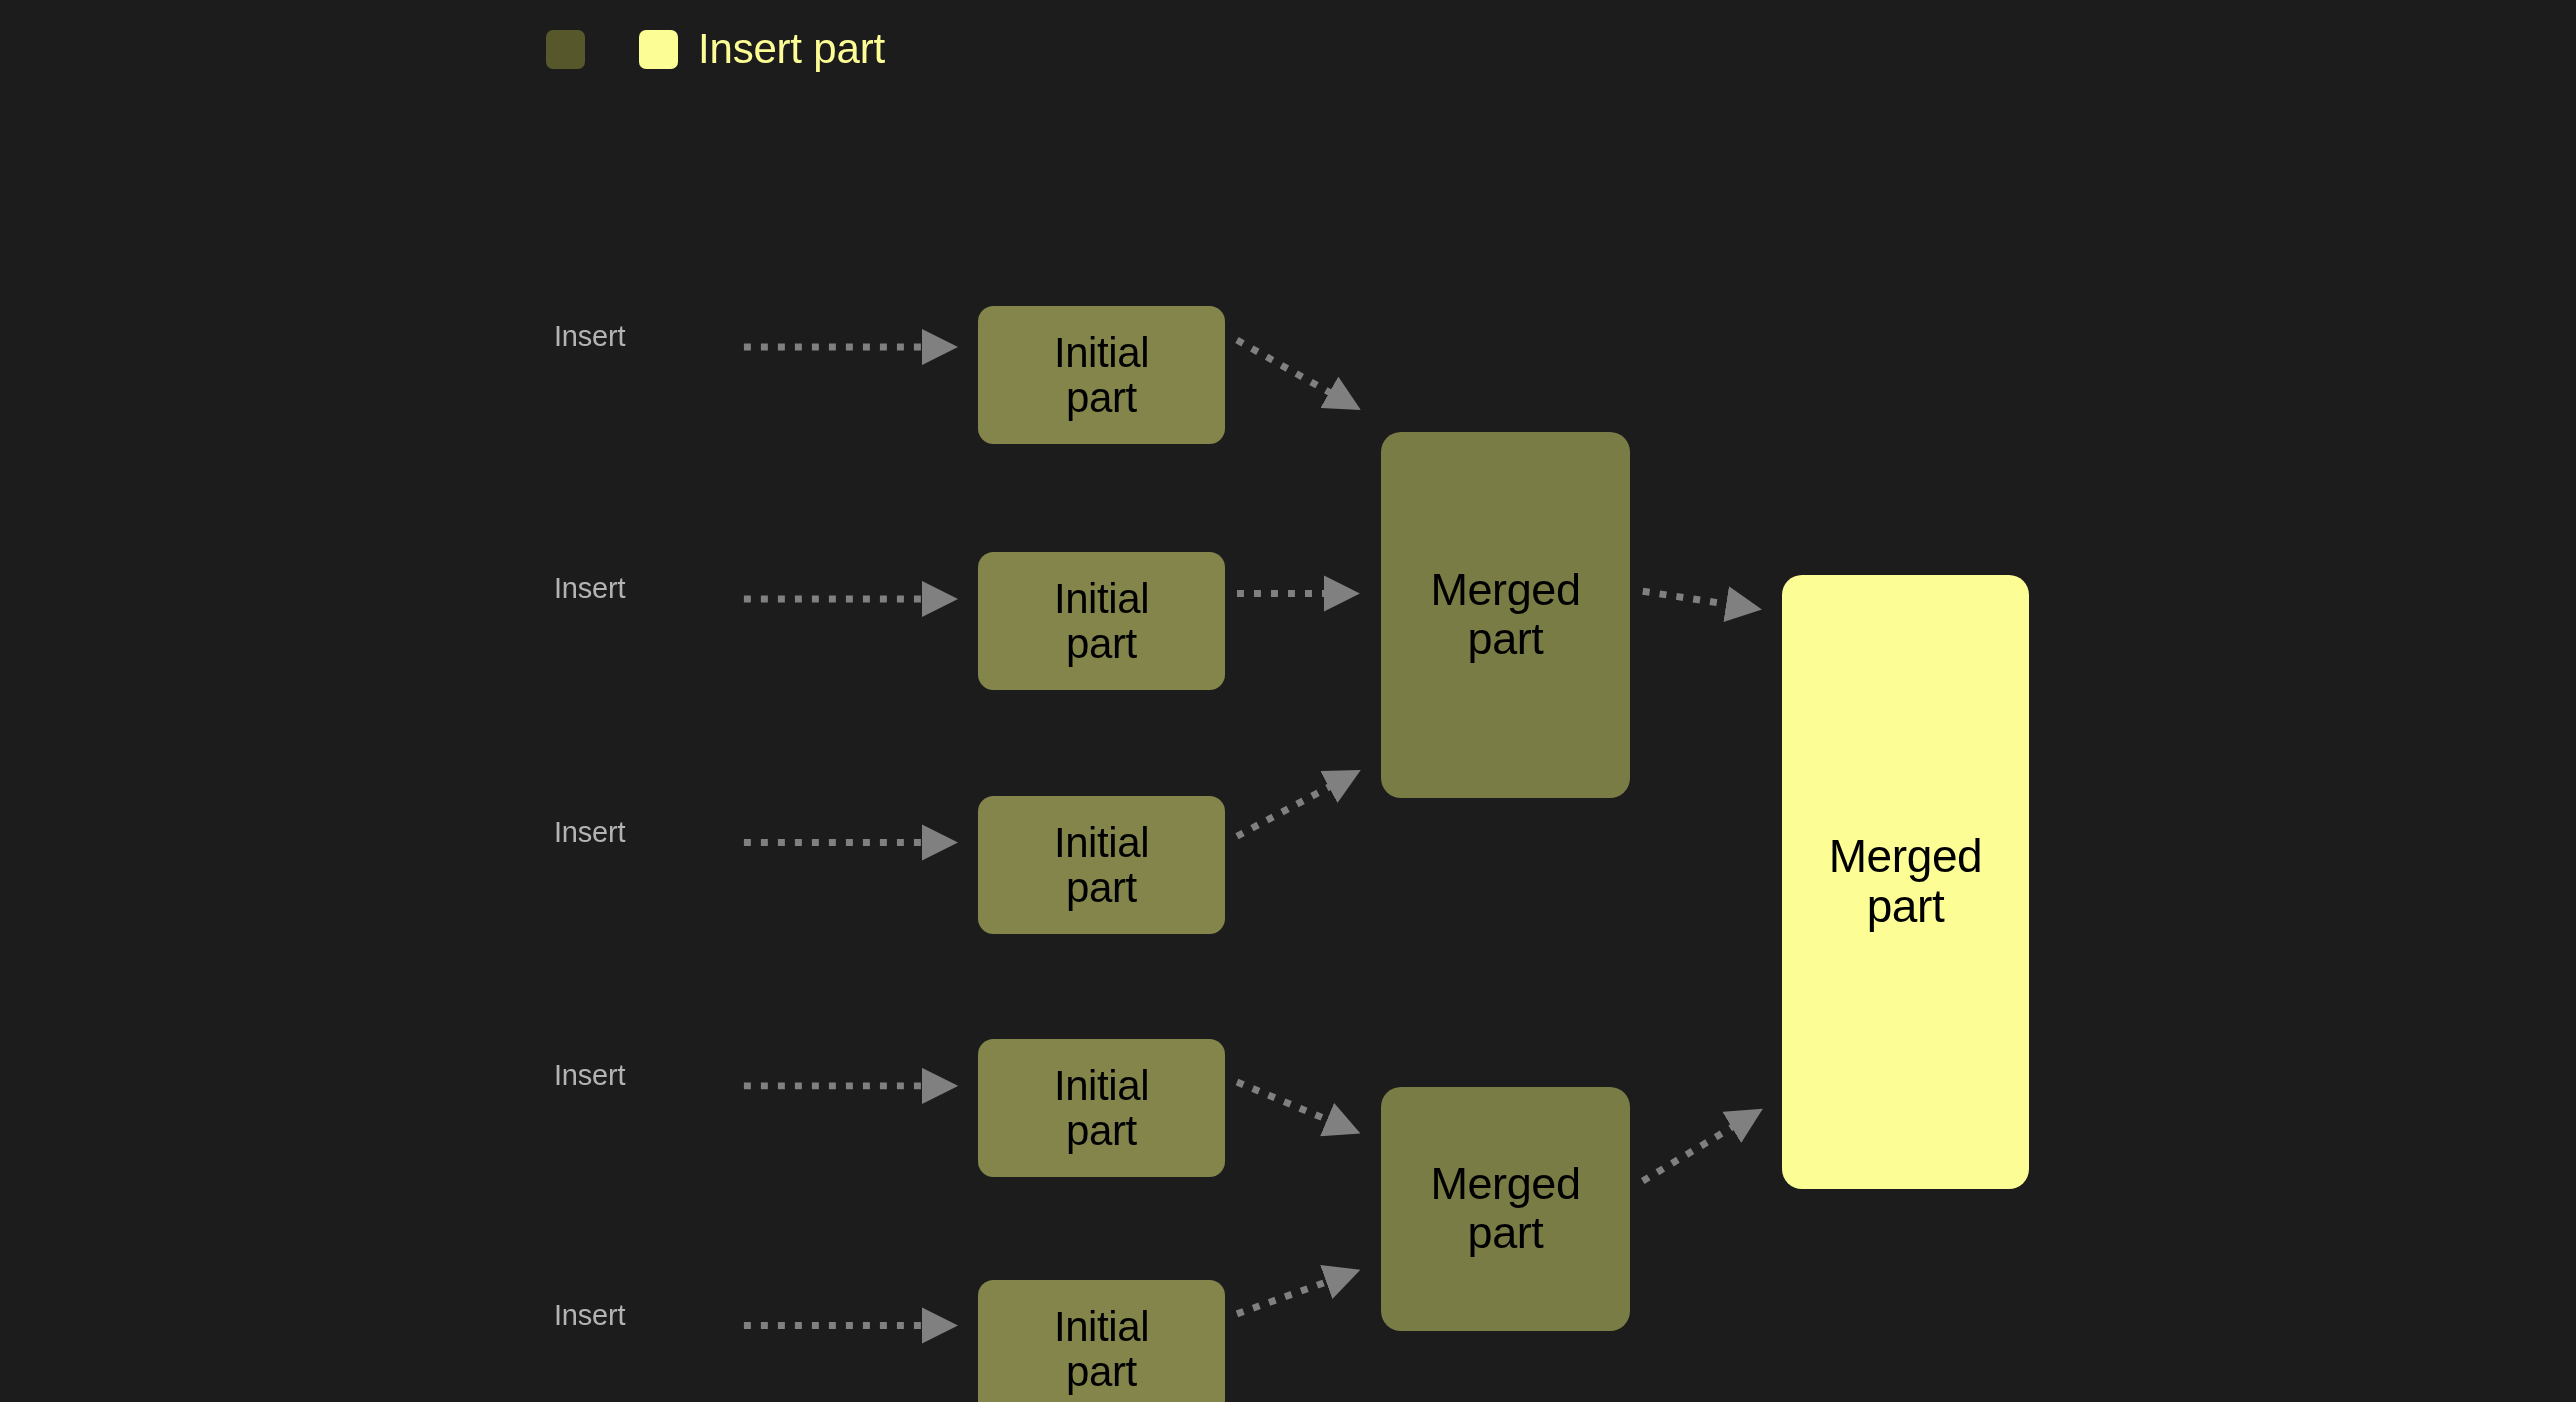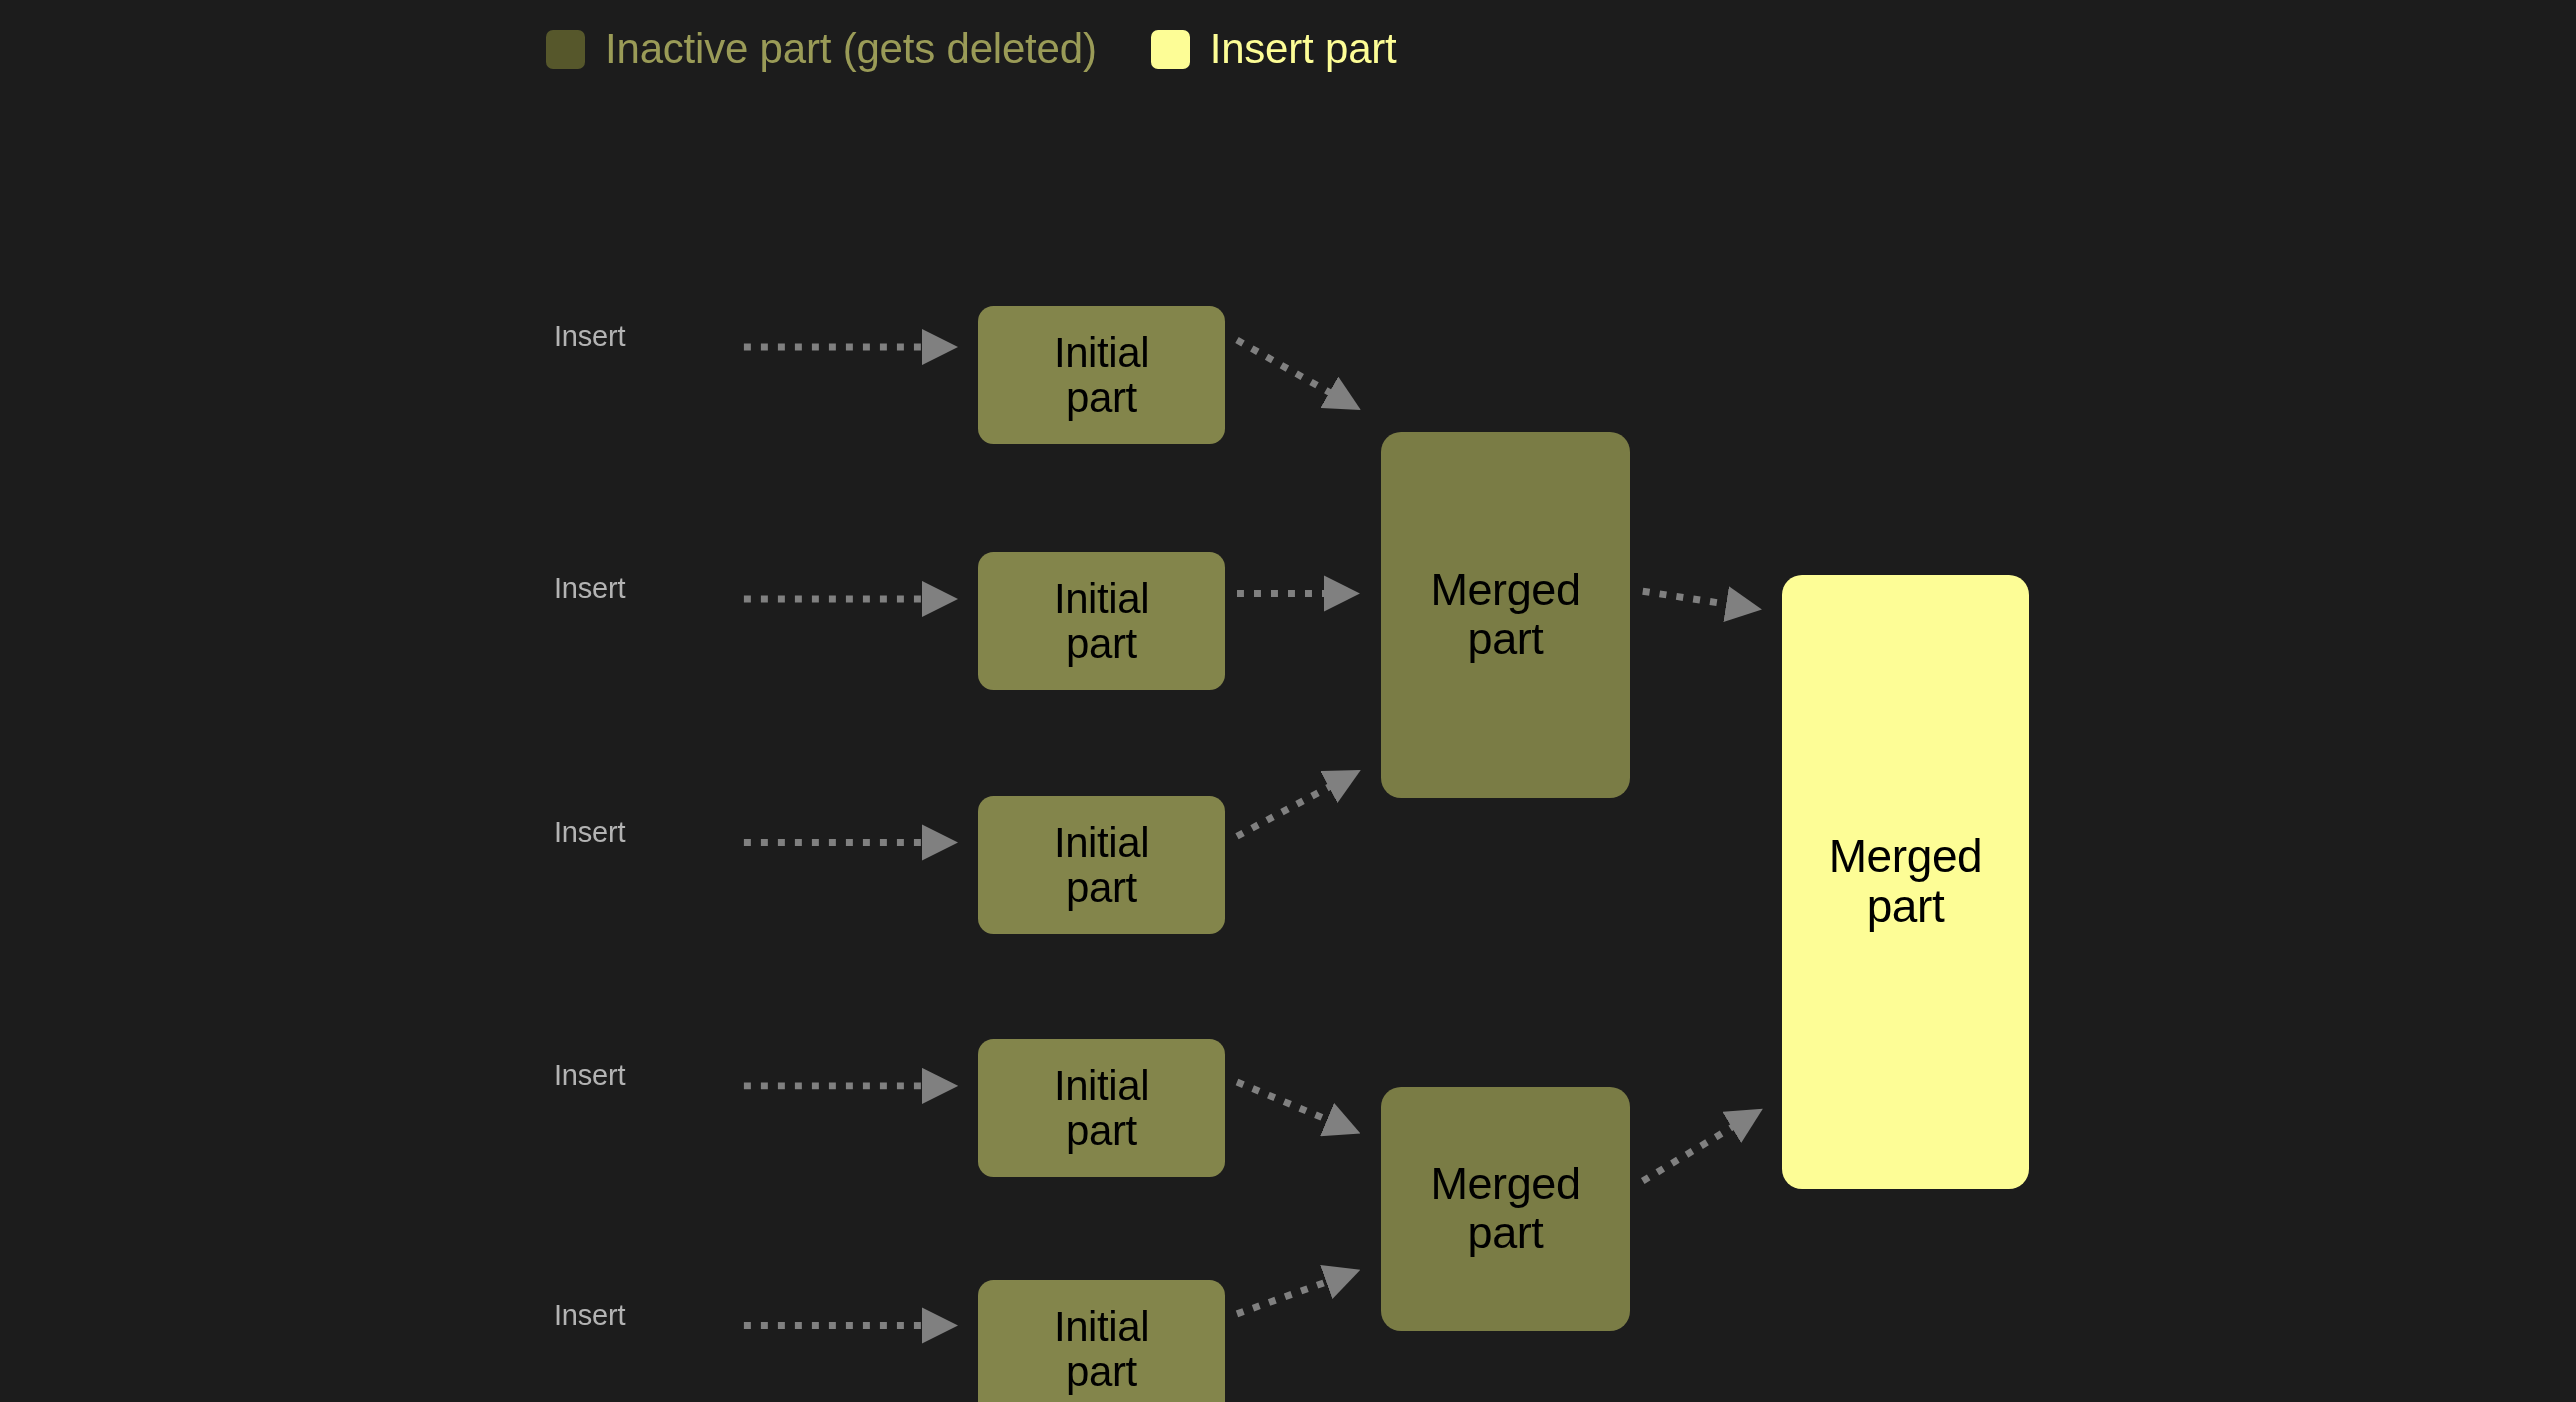--- a/index.html
+++ b/index.html
@@ -104,21 +104,20 @@
   }
 </style>
 </head>
 <body>
 
 <div id="canvas">
 
   <div class="legend">
     <div class="legend-entry">
       <span class="legend-swatch inactive"></span>
-      <span class="legend-label inactive">Inactive part (gets deleted)</span>
     </div>
     <div class="legend-entry">
       <span class="legend-swatch active"></span>
       <span class="legend-label active">Insert part</span>
     </div>
   </div>
 
   <svg id="arrow-layer" viewBox="0 0 3332 1814" width="2576" height="1402" xmlns="http://www.w3.org/2000/svg">
     <defs>
       <marker id="arrowhead" markerWidth="5.2" markerHeight="5.2" refX="3.3" refY="2.6" orient="auto" markerUnits="strokeWidth">

